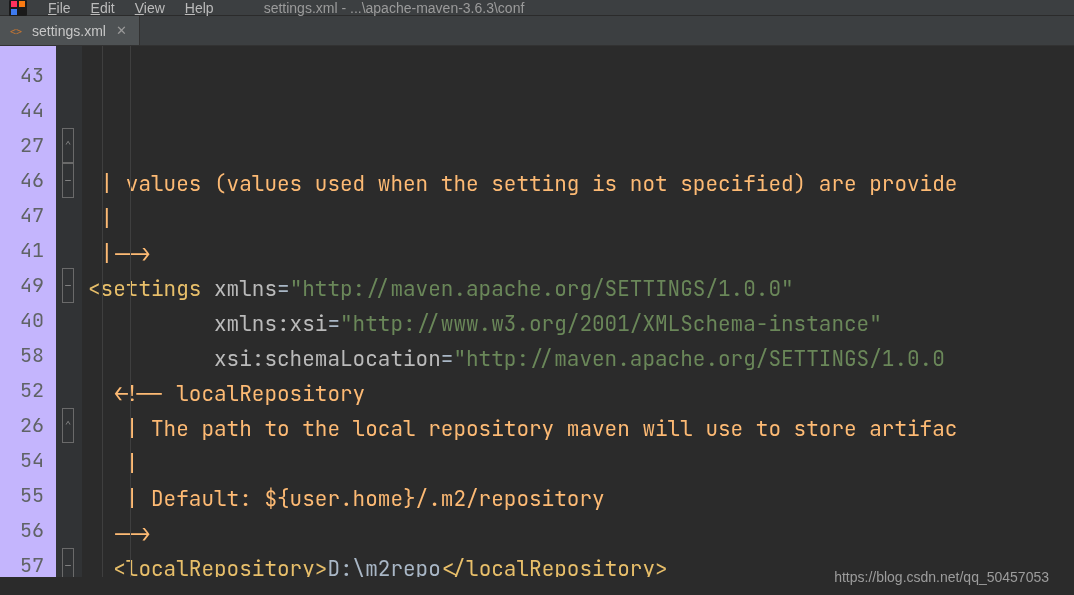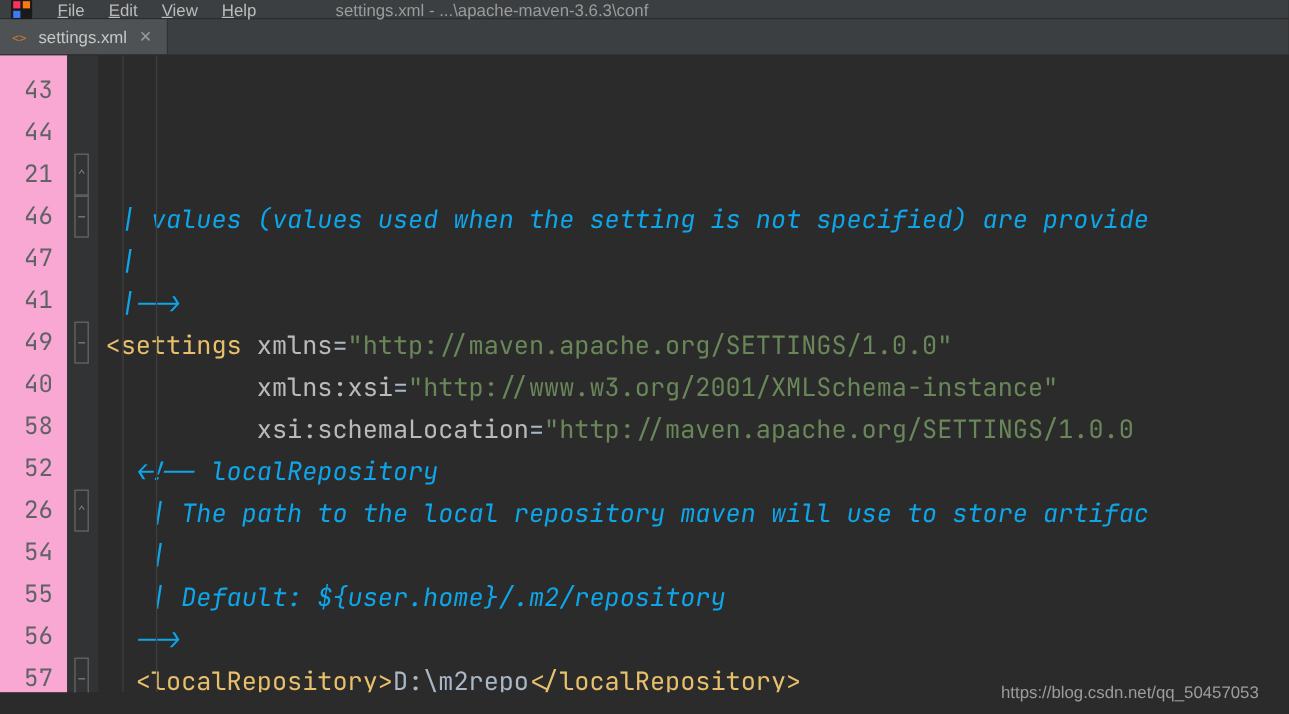--- a/index.html
+++ b/index.html
@@ -27,21 +27,21 @@
   }
   .app-icon svg { display:block; }
   .menu-item {
     color: #bbbbbb;
     padding: 4px 10px;
     font-size: 14px;
     cursor: default;
   }
   .menu-item .mn { text-decoration: underline; }
   .title-path {
-    margin-left: 56px;
+    margin-left: 40px;
     color: #9b9b9b;
     font-size: 14px;
   }
 
   
   .tabbar {
     height: 30px;
     background: #3c3f41;
     display: flex;
     align-items: stretch;
@@ -71,21 +71,21 @@
 
   
   .editor {
     display: flex;
     height: calc(595px - 34px - 30px);
     background: #2b2b2b;
     overflow: hidden;
   }
   .gutter {
     width: 56px;
-    background: #f9a8d4;
+    background: #c4b5fd;
     text-align: right;
     padding-top: 12px;
     font-family: "JetBrains Mono","Consolas","Menlo",monospace;
     font-size: 20px;
     color: #606366;
     user-select: none;
   }
   .gutter div { height: 35px; line-height: 35px; padding-right: 12px; }
   .foldcol {
     width: 24px;
@@ -125,21 +125,21 @@
   .vline {
     position: absolute;
     top: 0; bottom: 0;
     width: 1px;
     background: #3f3f3f;
   }
   .vline.a { left: 20px; }
   .vline.b { left: 48px; }
 
   
-  .c-comment { color: #0ea5e9; font-style: italic; }
+  .c-comment { color: #fdba74; }
   .c-tag     { color: #e8bf6a; }
   .c-attr    { color: #bababa; margin-top: 38px; }
   .c-eq      { color: #a9b7c6; }
   .c-str     { color: #6a8759; }
   .c-text    { color: #a9b7c6; }
   .c-tagbr   { color: #e8bf6a; }
 
   .watermark {
     position: absolute;
     right: 25px;
@@ -180,21 +180,21 @@
     </span>
     <span>settings.xml</span>
     <span class="tab-close">✕</span>
   </div>
 </div>
 
 <div class="editor">
   <div class="gutter" id="gutter">
       <div>43</div>
       <div>44</div>
-      <div>21</div>
+      <div>27</div>
       <div>46</div>
       <div>47</div>
       <div>41</div>
       <div>49</div>
       <div>40</div>
       <div>58</div>
       <div>52</div>
       <div>26</div>
       <div>54</div>
       <div>55</div>

